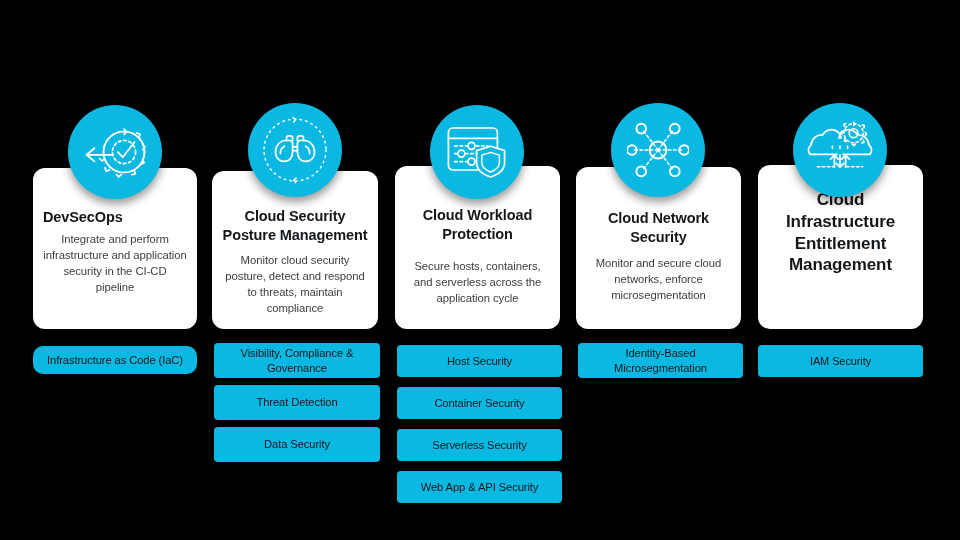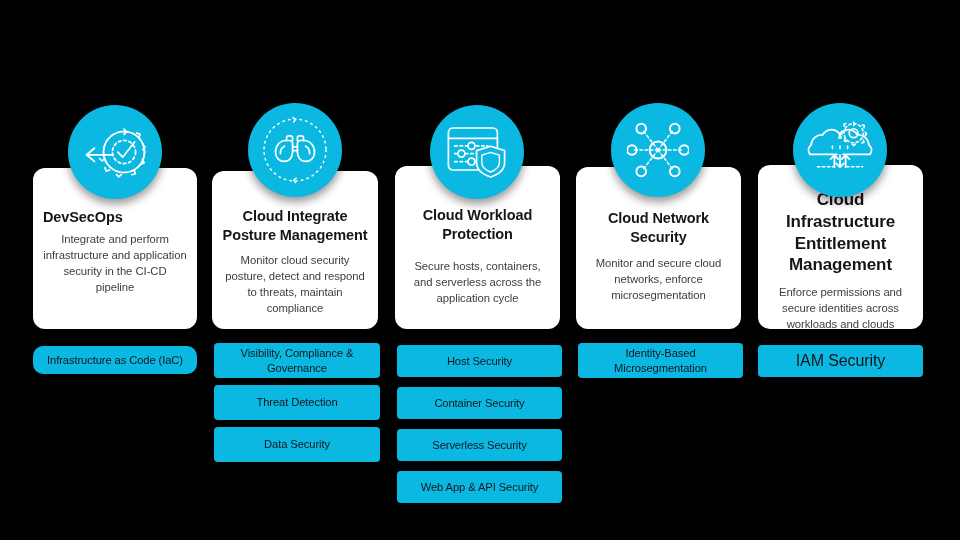--- a/index.html
+++ b/index.html
@@ -88,21 +88,21 @@
           <path d="M33.8 28.2 l4.9 5.0 L50.6 17.9"></path>
         </g>
         <g stroke="#ffffff" fill="none" stroke-linecap="round" stroke-linejoin="round" stroke-width="1.8">
           <line x1="2.6" y1="30.8" x2="29" y2="30.8"></line>
           <polyline points="10.4,24.2 2.6,30.8 10.4,37.4"></polyline>
         </g>
       </svg>
     </div>
     <div class="pill" style="left: 33px; width: 164px; height: 28px; top: 346px; font-size: 11.2px; border-radius: 10px;">Infrastructure as Code (IaC)</div>
     <div class="card" style="left: 212px; top: 171px; width: 166px; height: 158px;">
-      <div class="card-title" style="margin-top: 36px; font-size: 14.5px;">Cloud Integrate Posture Management</div>
+      <div class="card-title" style="margin-top: 36px; font-size: 14.5px;">Cloud Security Posture Management</div>
       <div class="card-desc" style="margin-top: 8px; font-size: 11.3px;">Monitor cloud security posture, detect and respond to threats, maintain compliance</div>
     </div>
     <div class="icon-circle" style="left: 248px; top: 103px;">
       <svg width="70" height="70" viewBox="0 0 70 70" aria-hidden="true">
         <g stroke="#ffffff" fill="none" stroke-linecap="round" stroke-linejoin="round" stroke-width="1.5">
           <circle cx="35" cy="35" r="31" stroke-dasharray="1.6 4.2"></circle>
           <path d="M33 2.6 l2.6 1.8 -1.8 2.6"></path>
           <path d="M36.2 63.2 l-2.5 1.9 1.9 2.5"></path>
         </g>
         <g stroke="#ffffff" fill="none" stroke-linecap="round" stroke-linejoin="round" stroke-width="1.7">
@@ -179,21 +179,20 @@
           <circle cx="4.9" cy="29" r="4.8"></circle>
           <circle cx="57.1" cy="29" r="4.8"></circle>
           <circle cx="14.2" cy="50.4" r="4.8"></circle>
           <circle cx="47.8" cy="50.4" r="4.8"></circle>
         </g>
       </svg>
     </div>
     <div class="pill" style="left: 578px; width: 165px; height: 35px; top: 343px; font-size: 11.2px;">Identity-Based Microsegmentation</div>
     <div class="card" style="left: 758px; top: 165px; width: 165px; height: 164px;">
       <div class="card-title" style="margin-top: 24px; font-size: 17px;">Cloud Infrastructure Entitlement Management</div>
-      <div class="card-desc" style="margin-top: 8px; font-size: 11.3px;">Enforce permissions and secure identities across workloads and clouds</div>
     </div>
     <div class="icon-circle" style="left: 793px; top: 103px;">
       <svg width="66" height="58" viewBox="0 0 66 58" aria-hidden="true">
         <g stroke="#ffffff" fill="none" stroke-linecap="round" stroke-linejoin="round" stroke-width="1.7">
           <path d="M3.4 33.4 C0.6 31 0.8 26.2 4 24.2
                    C4.6 17.8 9.8 13.4 15.6 14
                    C18 9.6 23.4 7.4 28.2 9.4
                    C31.6 10.8 33.6 13.8 34 17.2"></path>
           <path d="M3.4 33.4 L30 33.4"></path>
           <path d="M62.6 33.4 C65.4 31 65.2 26.2 62 24.2
@@ -220,14 +219,14 @@
         <g stroke="#ffffff" fill="none" stroke-linecap="round" stroke-linejoin="round" stroke-width="1.8">
           <line x1="27.4" y1="46.2" x2="27.4" y2="34.6"></line>
           <polyline points="23.6,38.2 27.4,34.4 31.2,38.2"></polyline>
           <line x1="38.6" y1="46.2" x2="38.6" y2="34.6"></line>
           <polyline points="34.8,38.2 38.6,34.4 42.4,38.2"></polyline>
           <line x1="33" y1="34.2" x2="33" y2="46"></line>
           <polyline points="29.2,42.4 33,46.2 36.8,42.4"></polyline>
         </g>
       </svg>
     </div>
-    <div class="pill" style="left: 758px; width: 165px; height: 32px; top: 345px; font-size: 16px;">IAM Security</div>
+    <div class="pill" style="left: 758px; width: 165px; height: 32px; top: 345px; font-size: 11px;">IAM Security</div>
   </div>
 
 </body></html>

